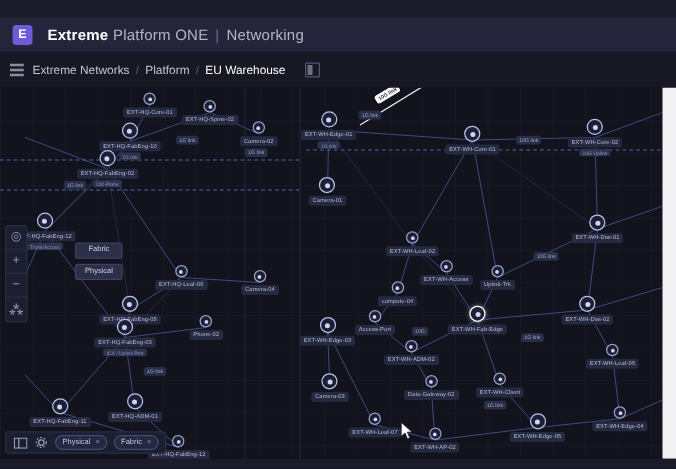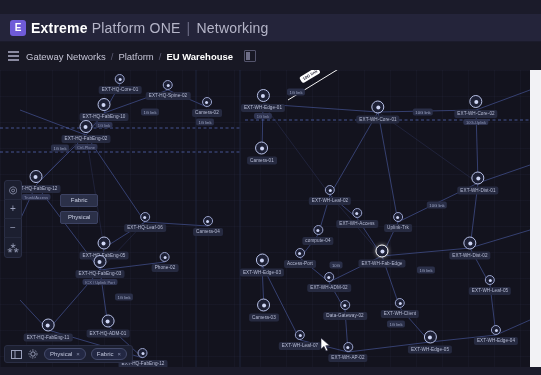--- a/index.html
+++ b/index.html
@@ -26,21 +26,21 @@
   }
   .logo-box {
     width: 16px; height: 16px; border-radius: 3px;
     background: #6f5bd8;
     display: flex; align-items: center; justify-content: center;
     color: #ffffff; font-size: 10px; font-weight: bold;
     font-family: "Liberation Sans", sans-serif;
     flex: none;
   }
   .header-title {
-    margin-left: 5px; font-size: 14px; color: #c9c9d8;
+    margin-left: 12px; font-size: 12px; color: #c9c9d8;
     white-space: nowrap; letter-spacing: .2px;
   }
   .header-title b { color: #ffffff; font-weight: bold; }
   .header-title .sep { color: #6b6b84; margin: 0 2px; }
   .header-title .dim { color: #b5b5c8; }
 
   
   .topstrip {
     position: absolute; left: 0; top: 0; width: 541px; height: 14px;
     background: #1b1b2a;
@@ -64,21 +64,21 @@
     display: flex; flex-direction: column; align-items: center;
     justify-content: center; gap: 2.5px;
     flex: none;
   }
   .hamburger span { display: block; width: 11px; height: 1.5px; background: #8a8aa0; }
   .crumbs {
     display: flex; align-items: center; gap: 5px;
     font-size: 9.5px; color: #c3c3d4; white-space: nowrap;
   }
   .crumbs .slash { color: #5c5c76; }
-  .crumbs .current { color: #ffffff; font-weight: bold; }
+  .crumbs .current { color: #ffffff; font-weight: normal; }
   .panel-toggle {
     position: absolute; left: 244px; top: 8px;
     width: 12px; height: 12px;
     border: 1px solid #54546c; border-radius: 1px;
   }
   .panel-toggle::before {
     content: ""; position: absolute; left: 1px; top: 1px;
     width: 4px; height: 8px; background: #6e6e88;
   }
 
@@ -233,21 +233,21 @@
     </div>
   </div>
 
   <div class="crumbbar">
     <div class="hamburger">
       <span></span>
         <span></span>
         <span></span>
     </div>
     <div class="crumbs">
-      <span>Gateway Networks</span>
+      <span>Extreme Networks</span>
       <span class="slash">/</span>
       <span>Platform</span>
       <span class="slash">/</span>
       <span class="current">EU Warehouse</span>
     </div>
     <div class="panel-toggle"></div>
   </div>
 
   <div class="canvas">
     <svg class="links" viewBox="0 0 530 297" preserveAspectRatio="none">

